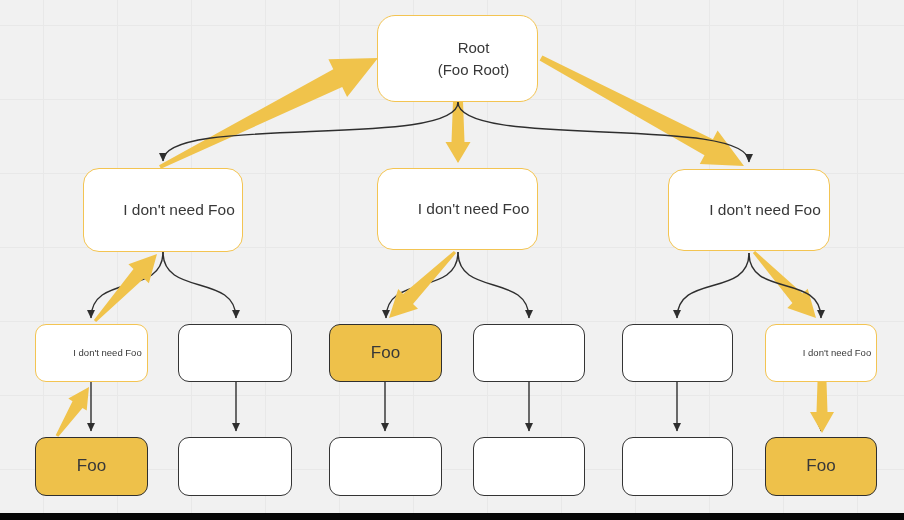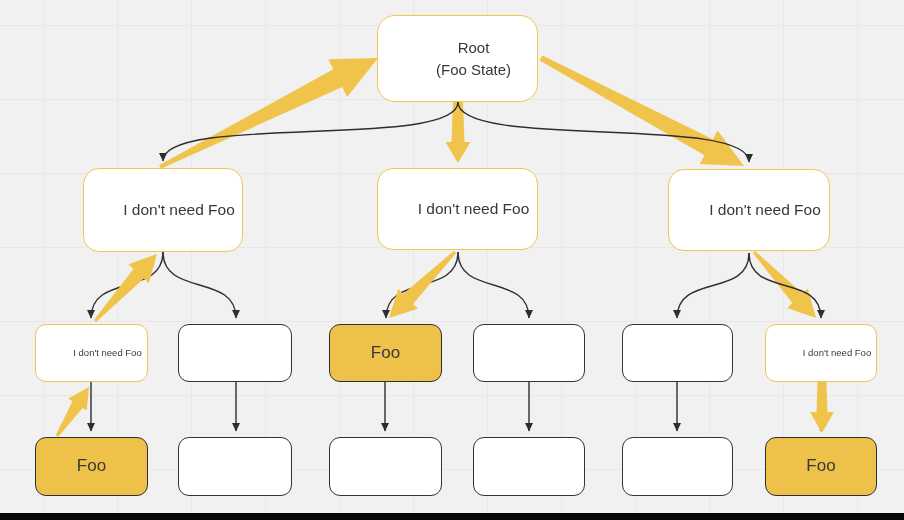--- a/index.html
+++ b/index.html
@@ -72,21 +72,21 @@
       </g>
     <g id="edges-over">
         <path d="M458,102 C458,150 163,113 163,161" fill="none" stroke="#2e2e2e" stroke-width="1.4" marker-end="url(#ah)"></path>
         <path d="M458,102 C458,150 749,114 749,162" fill="none" stroke="#2e2e2e" stroke-width="1.4" marker-end="url(#ah)"></path>
         <path d="M749,253 C749,298 821,273 821,318" fill="none" stroke="#2e2e2e" stroke-width="1.4" marker-end="url(#ah)"></path>
       </g>
   </svg>
   <div id="nodes-layer">
       <div class="node yellow-border" style="left: 377px; top: 15px; width: 161px; height: 87px; border-radius: 18px; font-size: 15px;">
         <div class="line">Root</div>
-        <div class="line">(Foo State)</div>
+        <div class="line">(Foo Root)</div>
       </div>
       <div class="node yellow-border italic" style="left: 83px; top: 168px; width: 160px; height: 84px; border-radius: 16px; font-size: 15.5px;">
         <div class="line">I don't need Foo</div>
       </div>
       <div class="node yellow-border italic" style="left: 377px; top: 168px; width: 161px; height: 82px; border-radius: 16px; font-size: 15.5px;">
         <div class="line">I don't need Foo</div>
       </div>
       <div class="node yellow-border italic" style="left: 668px; top: 169px; width: 162px; height: 82px; border-radius: 16px; font-size: 15.5px;">
         <div class="line">I don't need Foo</div>
       </div>

